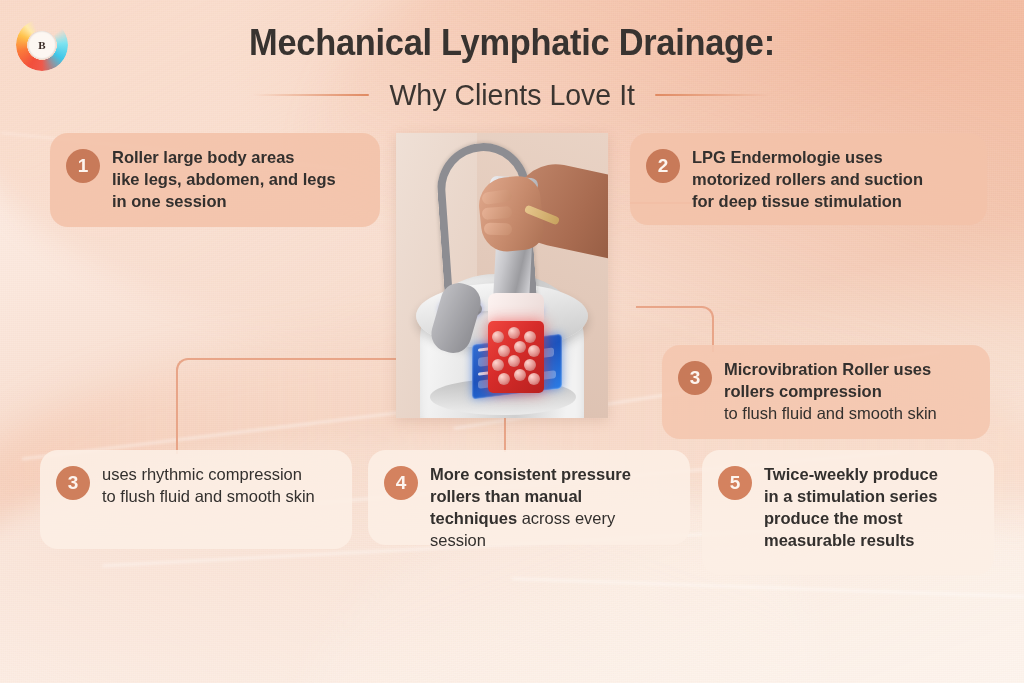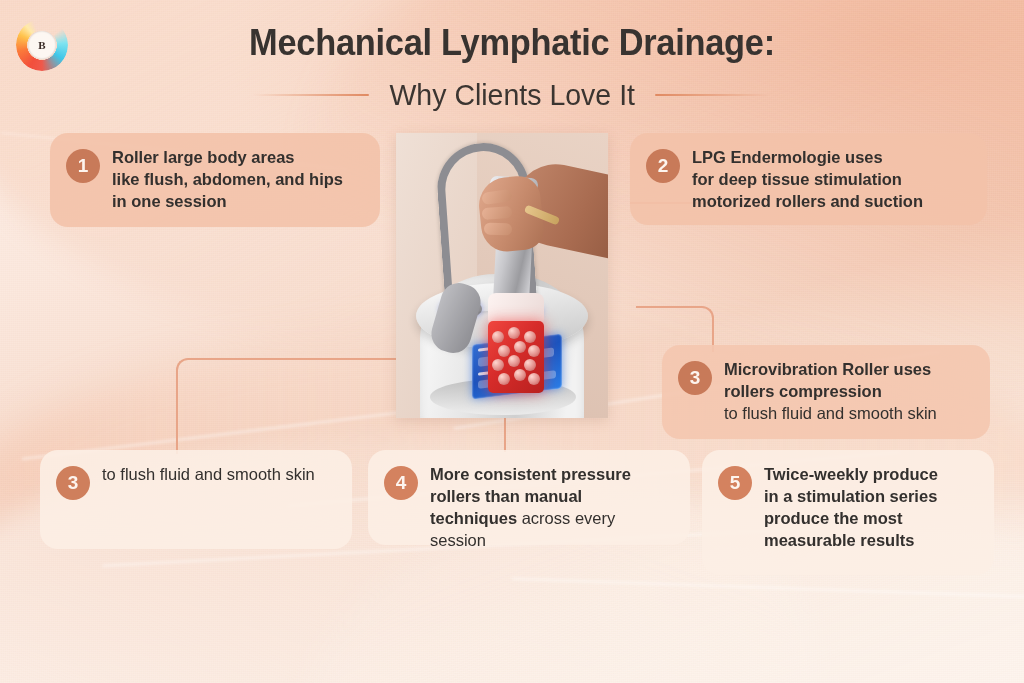--- a/index.html
+++ b/index.html
@@ -235,46 +235,47 @@
         <span class="ball" style="left:10px;top:52px;"></span>
       <span class="ball" style="left:26px;top:48px;"></span>
         <span class="ball" style="left:40px;top:52px;"></span>
     </div>
   </div>
 
   <div class="card" id="card1">
     <div class="badge">1</div>
     <div class="txt">
       <span class="line">Roller large body areas</span>
-      <span class="line">like flush, abdomen, and hips</span>
+      <span class="line">like legs, abdomen, and legs</span>
       <span class="line">in one session</span>
     </div>
   </div>
 
   <div class="card" id="card2">
     <div class="badge">2</div>
     <div class="txt">
       <span class="line">LPG Endermologie uses</span>
+      <span class="line">motorized rollers and suction</span>
       <span class="line">for deep tissue stimulation</span>
-      <span class="line">motorized rollers and suction</span>
     </div>
   </div>
 
   <div class="card" id="card3r">
     <div class="badge">3</div>
     <div class="txt">
       <span class="line">Microvibration Roller uses</span>
       <span class="line">rollers compression</span>
       <span class="line reg">to flush fluid and smooth skin</span>
     </div>
   </div>
 
   <div class="card" id="card3b">
     <div class="badge">3</div>
     <div class="txt">
+      <span class="line reg">uses rhythmic compression</span>
       <span class="line reg">to flush fluid and smooth skin</span>
     </div>
   </div>
 
   <div class="card" id="card4">
     <div class="badge">4</div>
     <div class="txt">
       <span class="line">More consistent pressure</span>
       <span class="line">rollers than manual</span>
       <span class="line"><span>techniques</span><span class="reg"> across every session</span></span>

